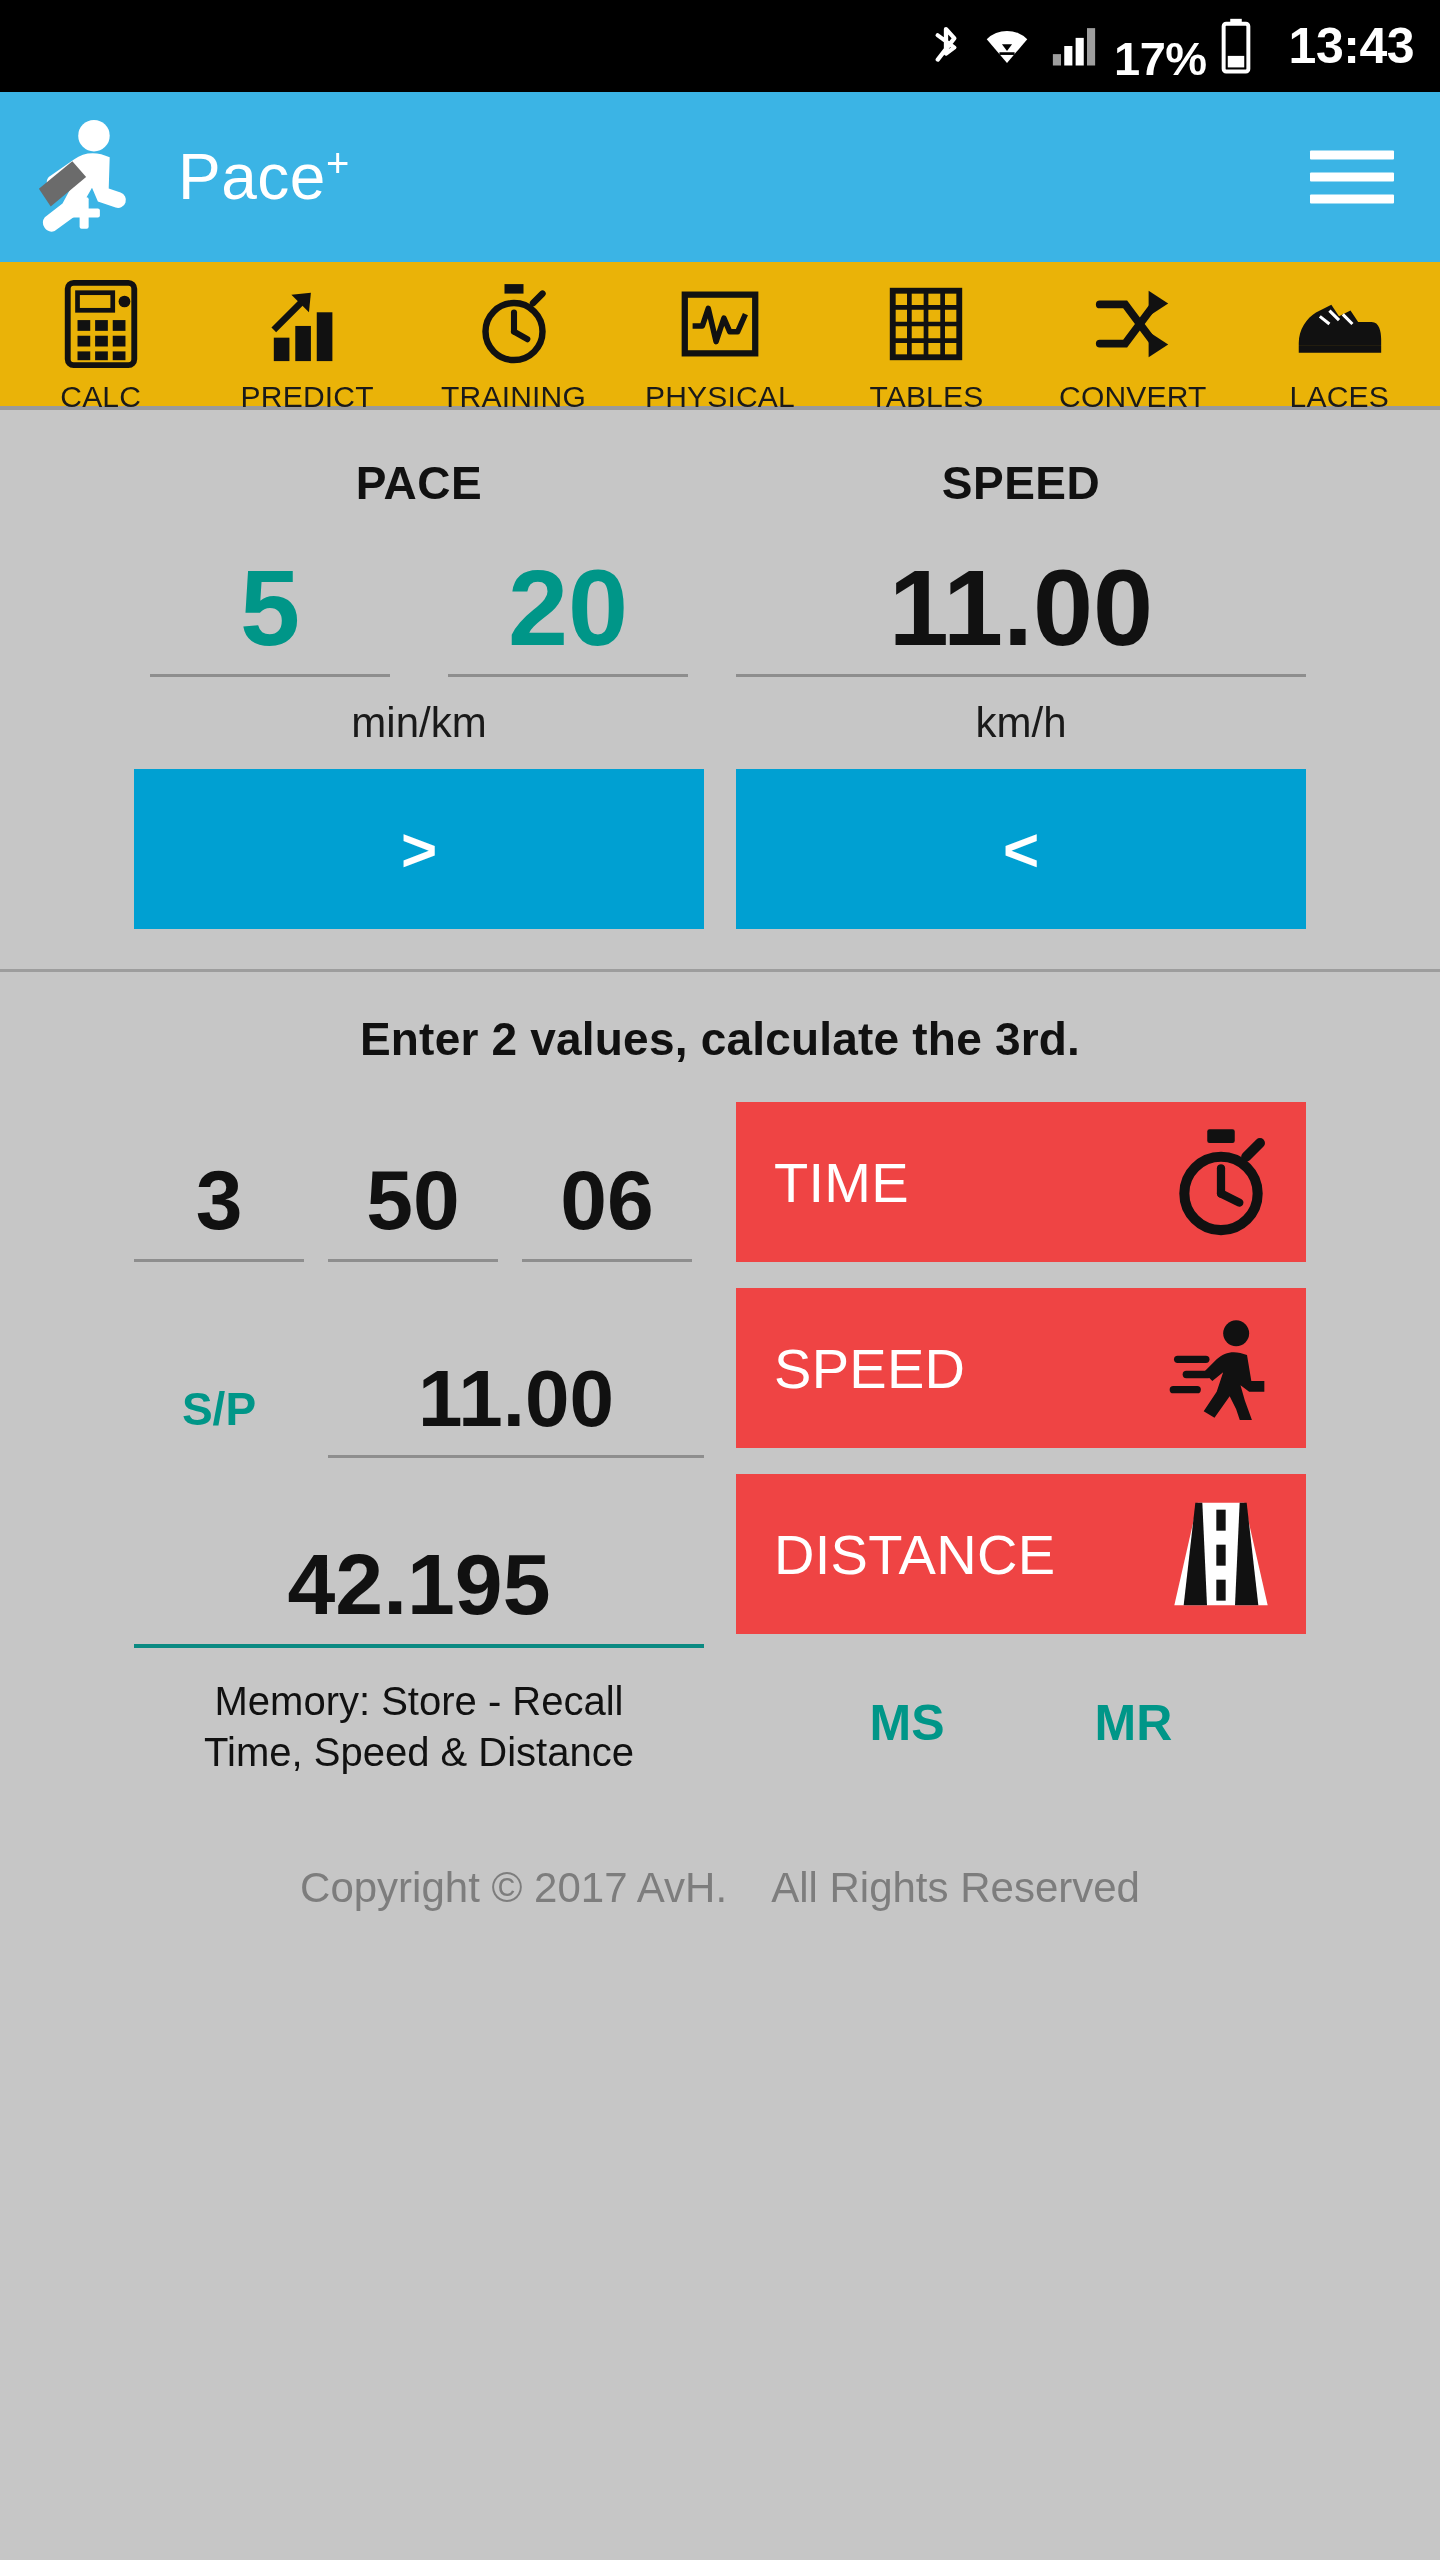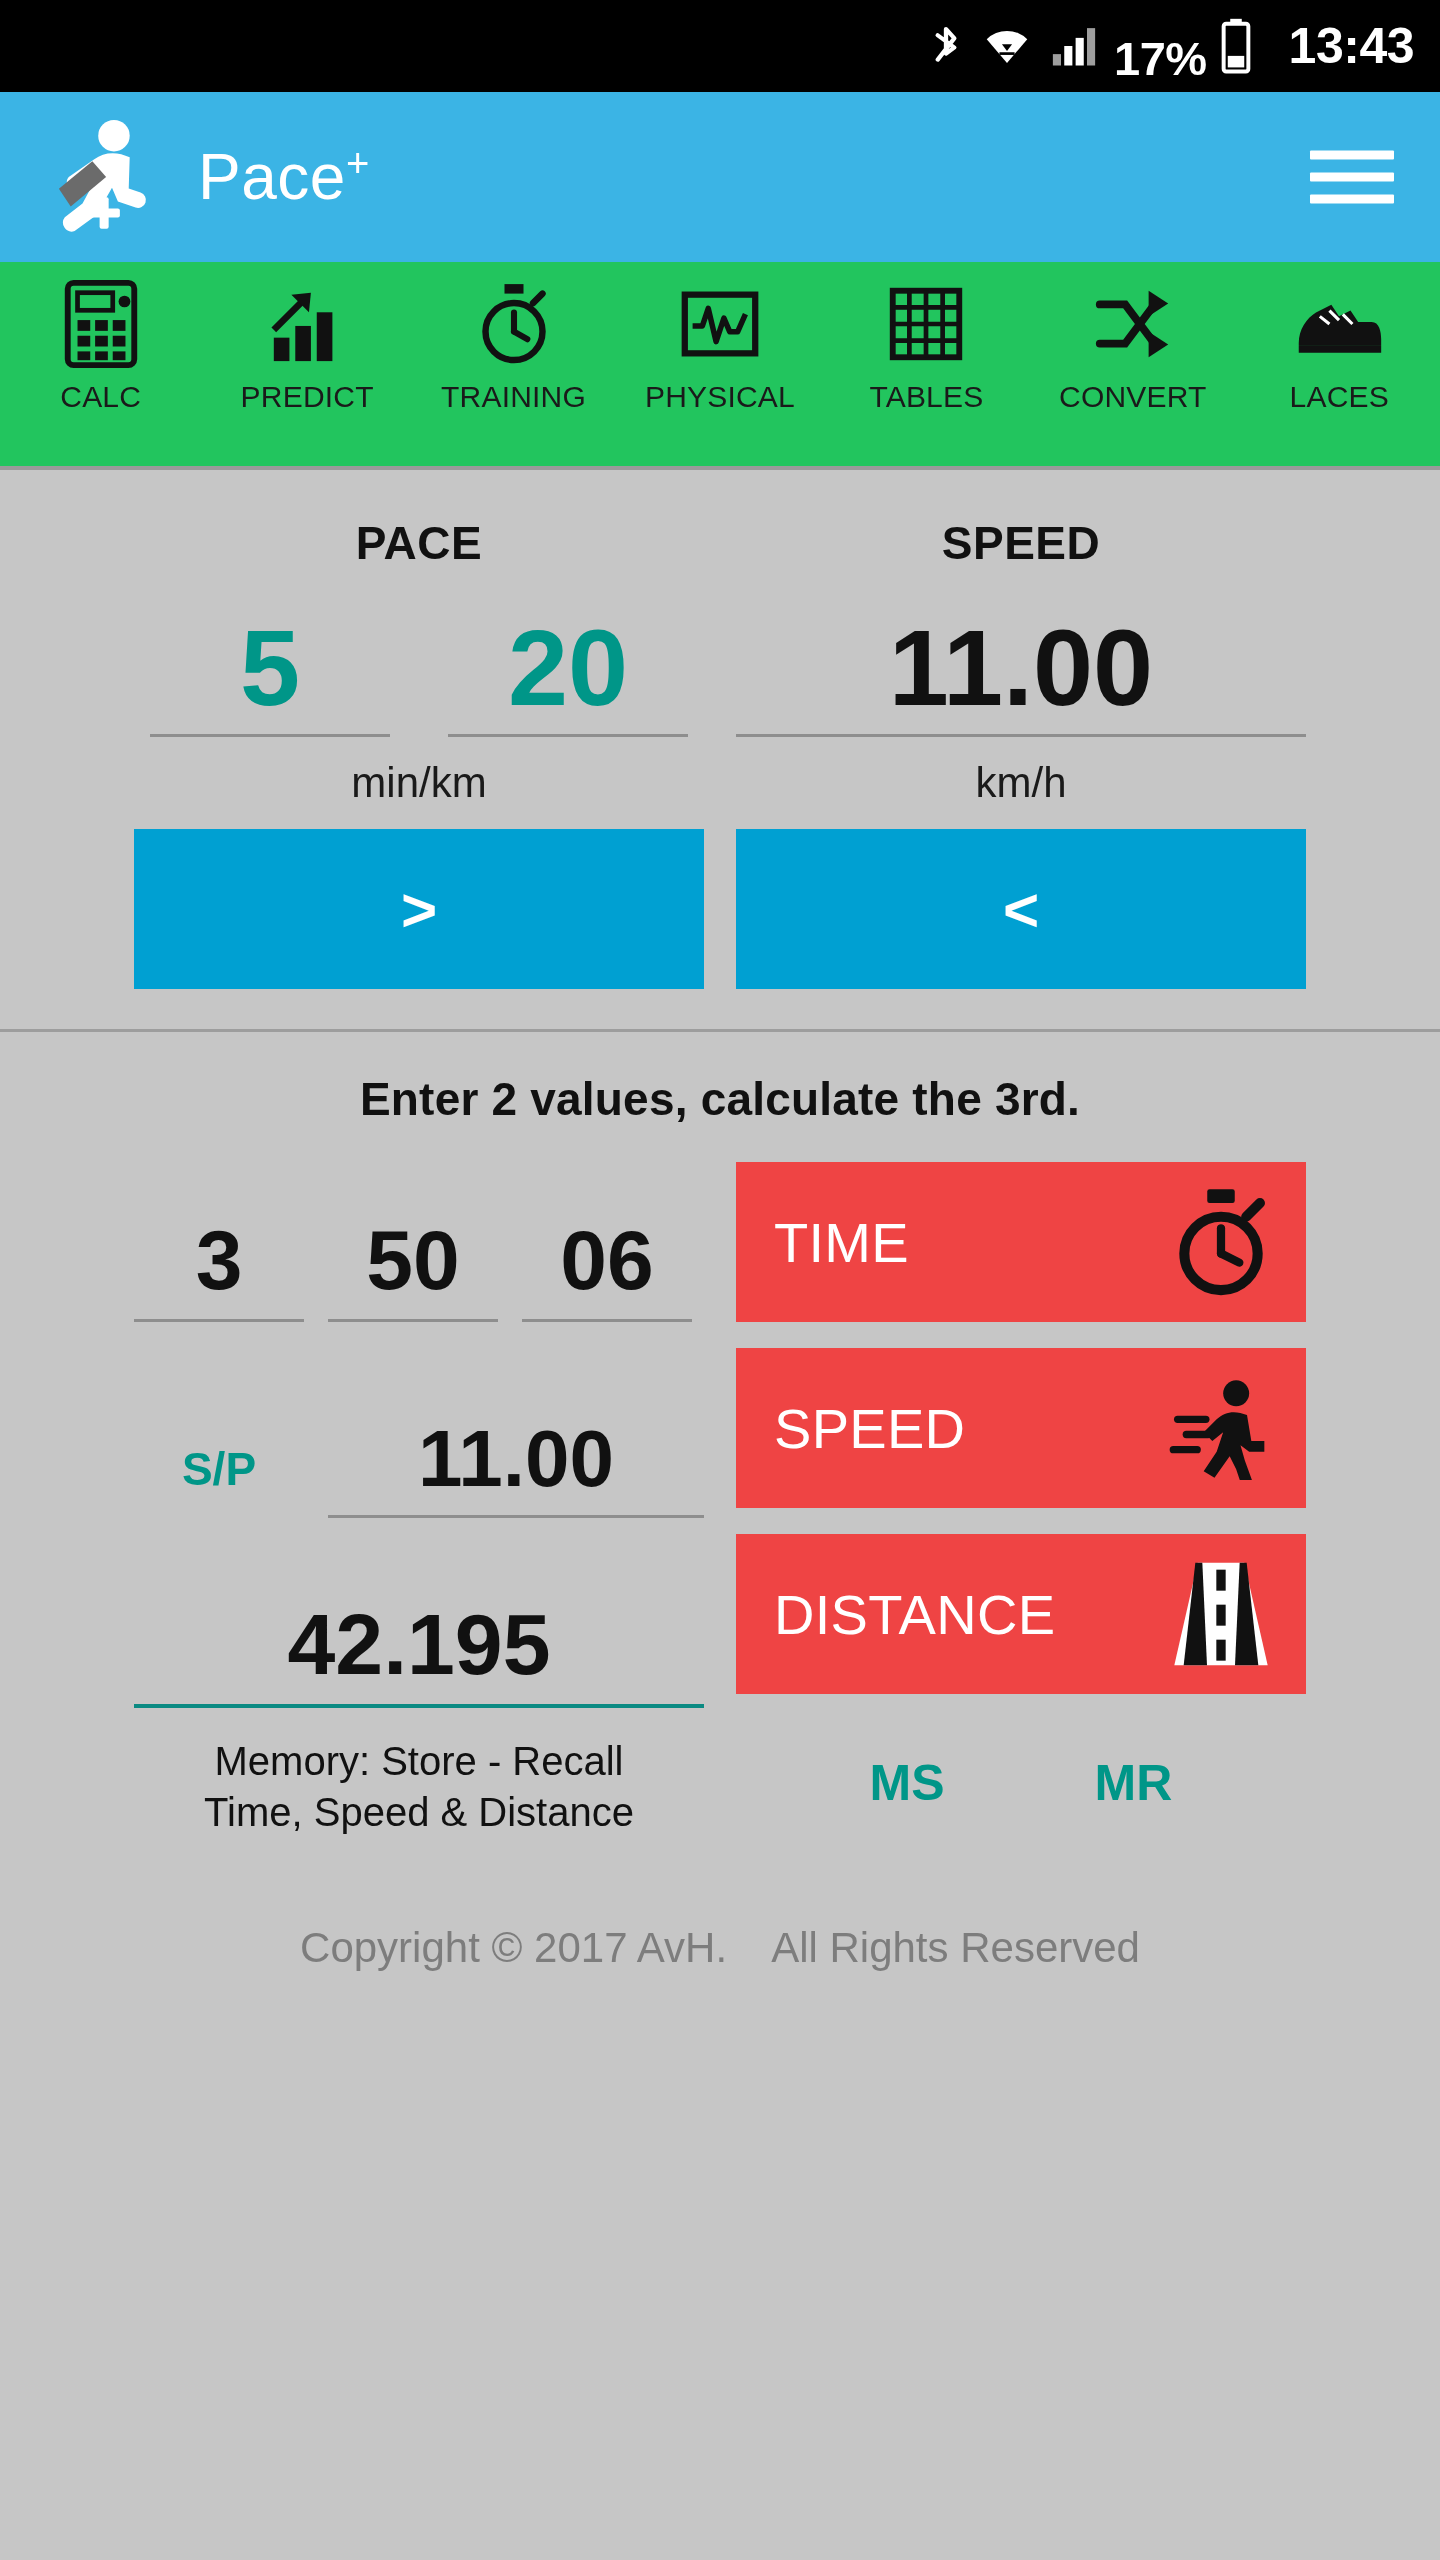--- a/index.html
+++ b/index.html
@@ -15,37 +15,37 @@
     display:flex; align-items:center; justify-content:flex-end;
     padding-right:26px; gap:14px;
   }
   .statusbar .sb-icon { display:flex; align-items:center; }
   .sb-battpct { font-size:47px; font-weight:600; letter-spacing:-0.5px;margin-top:24px; }
   .sb-clock { font-size:50px; font-weight:600; margin-left:24px; letter-spacing:-0.5px; }
 
   
   .appbar {
     height:170px; background:#3bb4e5;
-    display:flex; align-items:center; padding:0 48px;
+    display:flex; align-items:center; padding:0 28px;
     position:relative;
   }
   .logo { width:128px; height:118px; flex:0 0 auto; margin-right:22px; }
   .app-title {
     color:#fff; font-size:64px; font-weight:400; letter-spacing:0.5px;
   }
   .app-title sup { font-size:40px; vertical-align:super; }
   .hamburger {
     position:absolute; right:46px; top:50%; transform:translateY(-50%);
     width:84px; display:flex; flex-direction:column; gap:13px;
   }
   .hamburger span { display:block; height:9px; background:#fff; border-radius:1px; }
 
   
   .tabstrip {
-    height:208px; background:#22c55e;
+    height:148px; background:#eab308;
     display:flex; align-items:flex-start; justify-content:space-between;
     padding:14px 18px 0 18px;
     border-bottom:4px solid #9a9a9a;
     gap:41px;
   }
   .tab {
     flex:1 1 0; display:flex; flex-direction:column;
     align-items:center; justify-content:flex-start; gap:8px;
   }
   .tab .tab-ico { height:96px; display:flex; align-items:center; justify-content:center; }

